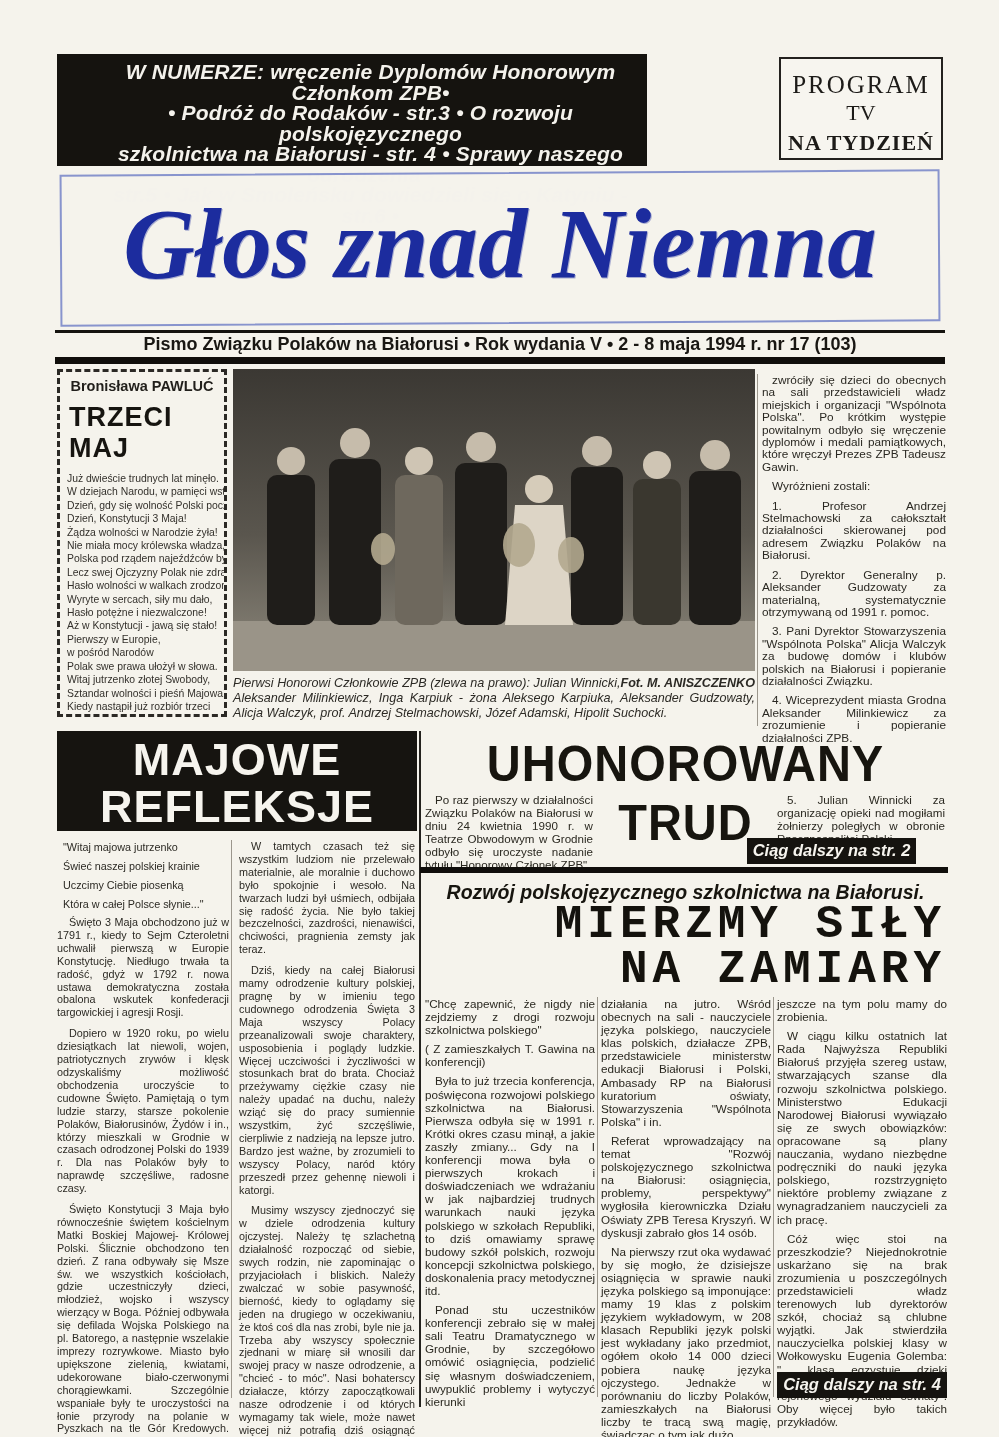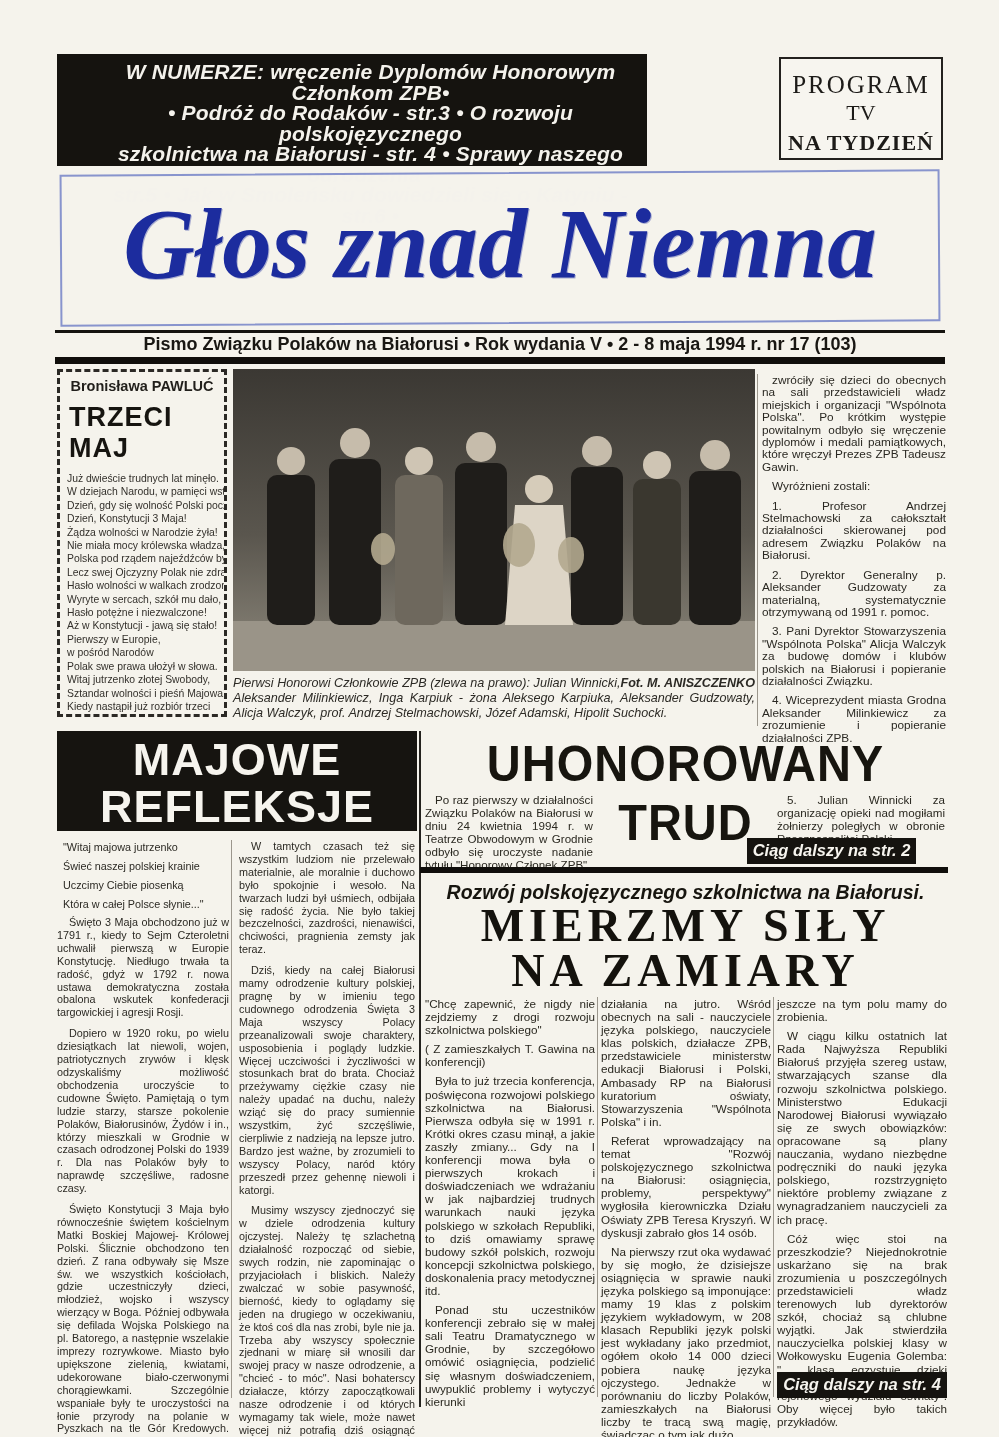--- a/index.html
+++ b/index.html
@@ -69,22 +69,22 @@
           text-align:justify;color:#2a2820;}
   .uh-col p{margin:0;text-indent:10px;}
   .badge{background:#15130f;color:#f6f4ee;font-weight:bold;font-style:italic;font-size:16.5px;
          text-align:center;padding:3px 0 4px 0;}
   .badge2{position:absolute;left:747px;top:838px;width:169px;}
   .rule-thick2{position:absolute;left:420px;top:867px;width:528px;height:6px;background:#100e0b;}
 
   
   .kicker{position:absolute;left:425px;top:881px;width:521px;text-align:center;font-weight:bold;
           font-style:italic;font-size:19.5px;color:#17150f;}
-  .mz-title{position:absolute;left:425px;top:903px;width:521px;text-align:center;
-            font-family:Liberation Serif, serif;font-weight:bold;font-size:46px;line-height:45px;
+  .mz-title{position:absolute;left:425px;top:903px;width:521px;text-align:right;
+            font-family:Liberation Mono, monospace;font-weight:bold;font-size:46px;line-height:45px;
             letter-spacing:5px;color:#14120d;}
   .mz-col{position:absolute;top:997px;width:170px;font-size:11.7px;line-height:13.1px;
           text-align:justify;color:#2a2820;}
   .mz-col p{margin:0 0 6px 0;text-indent:10px;}
   .mz-col p.noind{text-indent:0;}
   .badge4{position:absolute;left:777px;top:1372px;width:170px;}
 </style>
 </head>
 <body>
 
@@ -114,21 +114,21 @@
     <div class="title" data-interactable="false">TRZECI MAJ</div>
     <div class="line" data-interactable="false">Już dwieście trudnych lat minęło.</div>
     <div class="line" data-interactable="false">W dziejach Narodu, w pamięci wstaje</div>
     <div class="line" data-interactable="false">Dzień, gdy się wolność Polski poczęła,</div>
     <div class="line" data-interactable="false">Dzień, Konstytucji 3 Maja!</div>
     <div class="line" data-interactable="false">  Żądza  wolności w Narodzie żyła!</div>
     <div class="line" data-interactable="false">Nie miała mocy królewska władza,</div>
     <div class="line" data-interactable="false">Polska pod rządem najeźdźców była -</div>
     <div class="line" data-interactable="false">Lecz swej Ojczyzny Polak nie zdradza!</div>
     <div class="line" data-interactable="false">  Hasło wolności w walkach zrodzone</div>
-    <div class="line" data-interactable="false">Wyryte w sercach, szkół mu dało,</div>
+    <div class="line" data-interactable="false">Wyryte w sercach, siły mu dało,</div>
     <div class="line" data-interactable="false">Hasło potężne i niezwalczone!</div>
     <div class="line" data-interactable="false">Aż w Konstytucji - jawą się stało!</div>
     <div class="line" data-interactable="false">  Pierwszy w Europie,</div>
     <div class="line" data-interactable="false">w pośród Narodów</div>
     <div class="line" data-interactable="false">Polak swe prawa ułożył w słowa.</div>
     <div class="line" data-interactable="false">Witaj jutrzenko złotej Swobody,</div>
     <div class="line" data-interactable="false">Sztandar wolności i pieśń Majowa!</div>
     <div class="line" data-interactable="false">  Kiedy nastąpił już rozbiór trzeci</div>
     <div class="line" data-interactable="false">Siły powstańców do walki wstały,</div>
 
@@ -204,21 +204,21 @@
   <div class="maj-col" style="left:239px;width:176px;" data-interactable="false">
     <p data-interactable="false">W tamtych czasach też się wszystkim ludziom nie przelewało materialnie, ale moralnie i duchowo było spokojnie i wesoło. Na twarzach ludzi był uśmiech, odbijała się radość życia. Nie było takiej bezczelności, zazdrości, nienawiści, chciwości, pragnienia zemsty jak teraz.</p>
     <p data-interactable="false">Dziś, kiedy na całej Białorusi mamy odrodzenie kultury polskiej, pragnę by w imieniu tego cudownego odrodzenia Święta 3 Maja wszyscy Polacy przeanalizowali swoje charaktery, usposobienia i poglądy ludzkie. Więcej uczciwości i życzliwości w stosunkach brat do brata. Chociaż przeżywamy ciężkie czasy nie należy upadać na duchu, należy wziąć się do pracy sumiennie wszystkim, żyć szczęśliwie, cierpliwie z nadzieją na lepsze jutro. Bardzo jest ważne, by zrozumieli to wszyscy Polacy, naród który przeszedł przez gehennę niewoli i katorgi.</p>
     <p data-interactable="false">Musimy wszyscy zjednoczyć się w dziele odrodzenia kultury ojczystej. Należy tę szlachetną działalność rozpocząć od siebie, swych rodzin, nie zapominając o przyjaciołach i bliskich. Należy zwalczać w sobie pasywność, bierność, kiedy to oglądamy się jeden na drugiego w oczekiwaniu, że ktoś coś dla nas zrobi, byle nie ja. Trzeba aby wszyscy społecznie zjednani w miarę sił wnosili dar swojej pracy w nasze odrodzenie, a "chcieć  - to móc". Nasi bohaterscy działacze, którzy zapoczątkowali nasze odrodzenie i od których wymagamy tak wiele, może nawet więcej niż potrafią dziś osiągnąć powinni codziennie odczuwać wspierające ramię nas wszystkich.</p>
 
   </div>
 
   <div class="vline-dark" style="left:419px;top:731px;height:676px;" data-interactable="false"></div>
   <div class="uh-title" data-interactable="false">UHONOROWANY TRUD</div>
   <div class="uh-col" style="left:425px;" data-interactable="false">
-    <p data-interactable="false">Po raz pierwszy w działalności Związku Polaków na Białorusi w dniu 24 kwietnia 1994 r. w Teatrze Obwodowym w Grodnie odbyło się uroczyste nadanie tytułu "Honorowy Członek ZPB".</p>
+    <p data-interactable="false">Po raz pierwszy w działalności Związku Polaków na Białorusi w dniu 24 kwietnia 1990 r. w Teatrze Obwodowym w Grodnie odbyło się uroczyste nadanie tytułu "Honorowy Członek ZPB".</p>
   </div>
   <div class="uh-col" style="left:777px;" data-interactable="false">
     <p data-interactable="false">5. Julian Winnicki za organizację opieki nad mogiłami żołnierzy poległych w obronie Rzeczpospolitej Polski.</p>
   </div>
   <div class="badge badge2" data-interactable="false">Ciąg dalszy na str. 2</div>
   <div class="rule-thick2" data-interactable="false"></div>
 
   <div class="kicker" data-interactable="false">Rozwój polskojęzycznego szkolnictwa na Białorusi.</div>
   <div class="mz-title" data-interactable="false">
     <div data-interactable="false">MIERZMY SIŁY</div>

